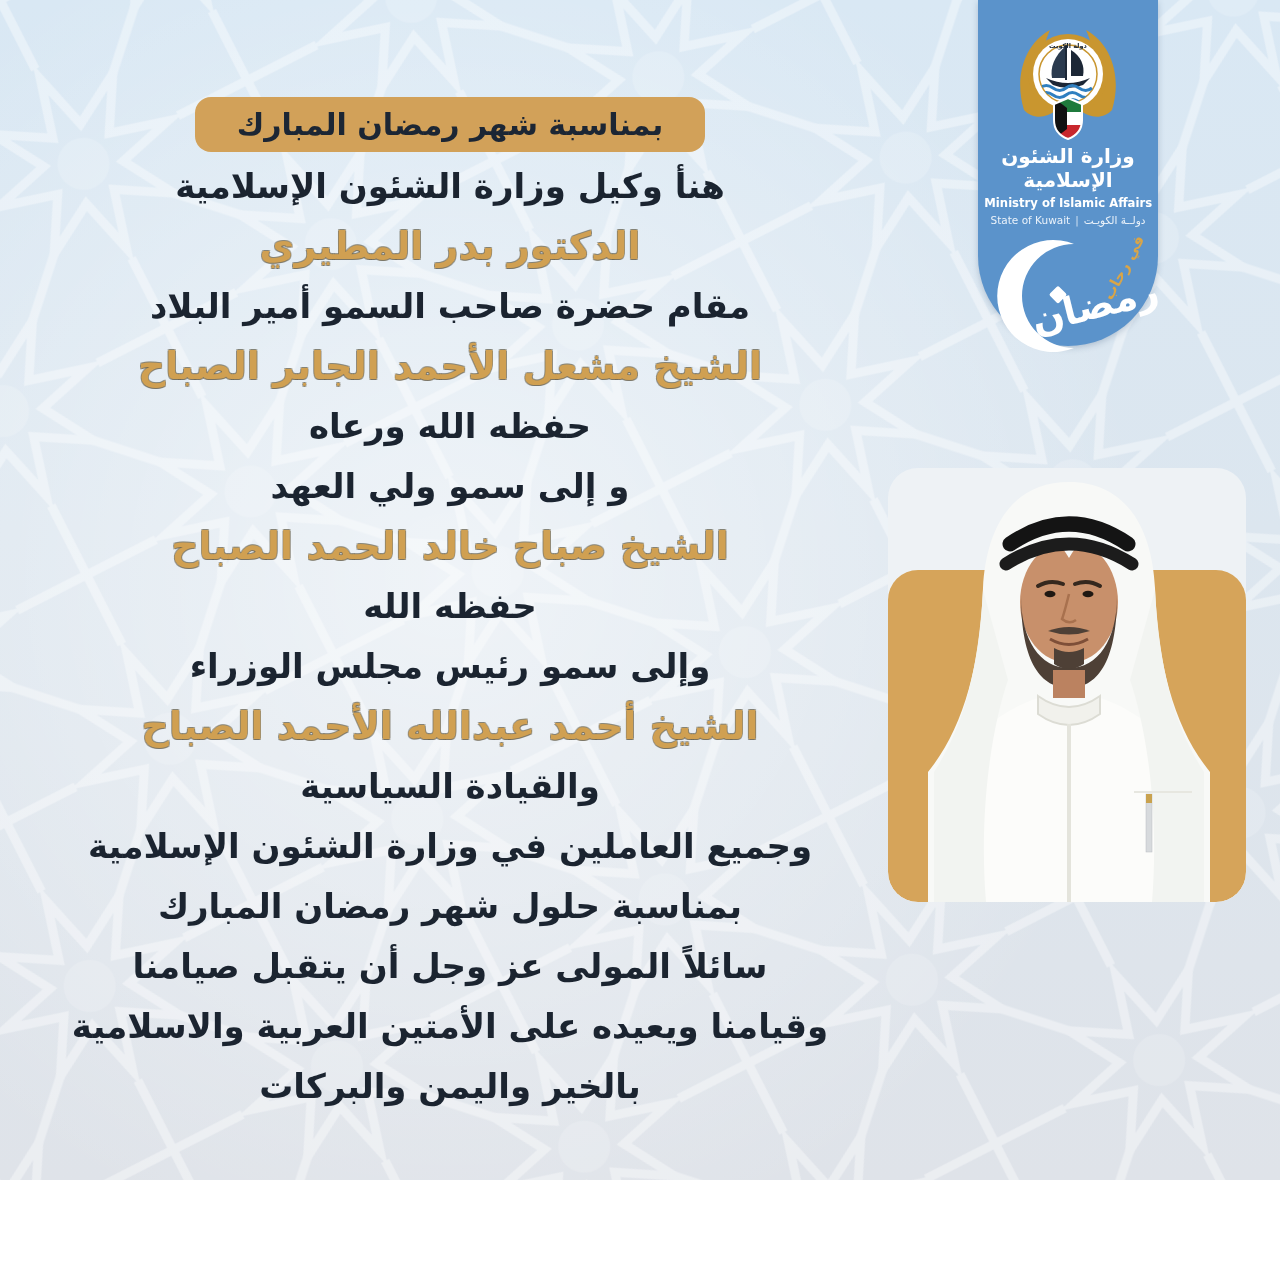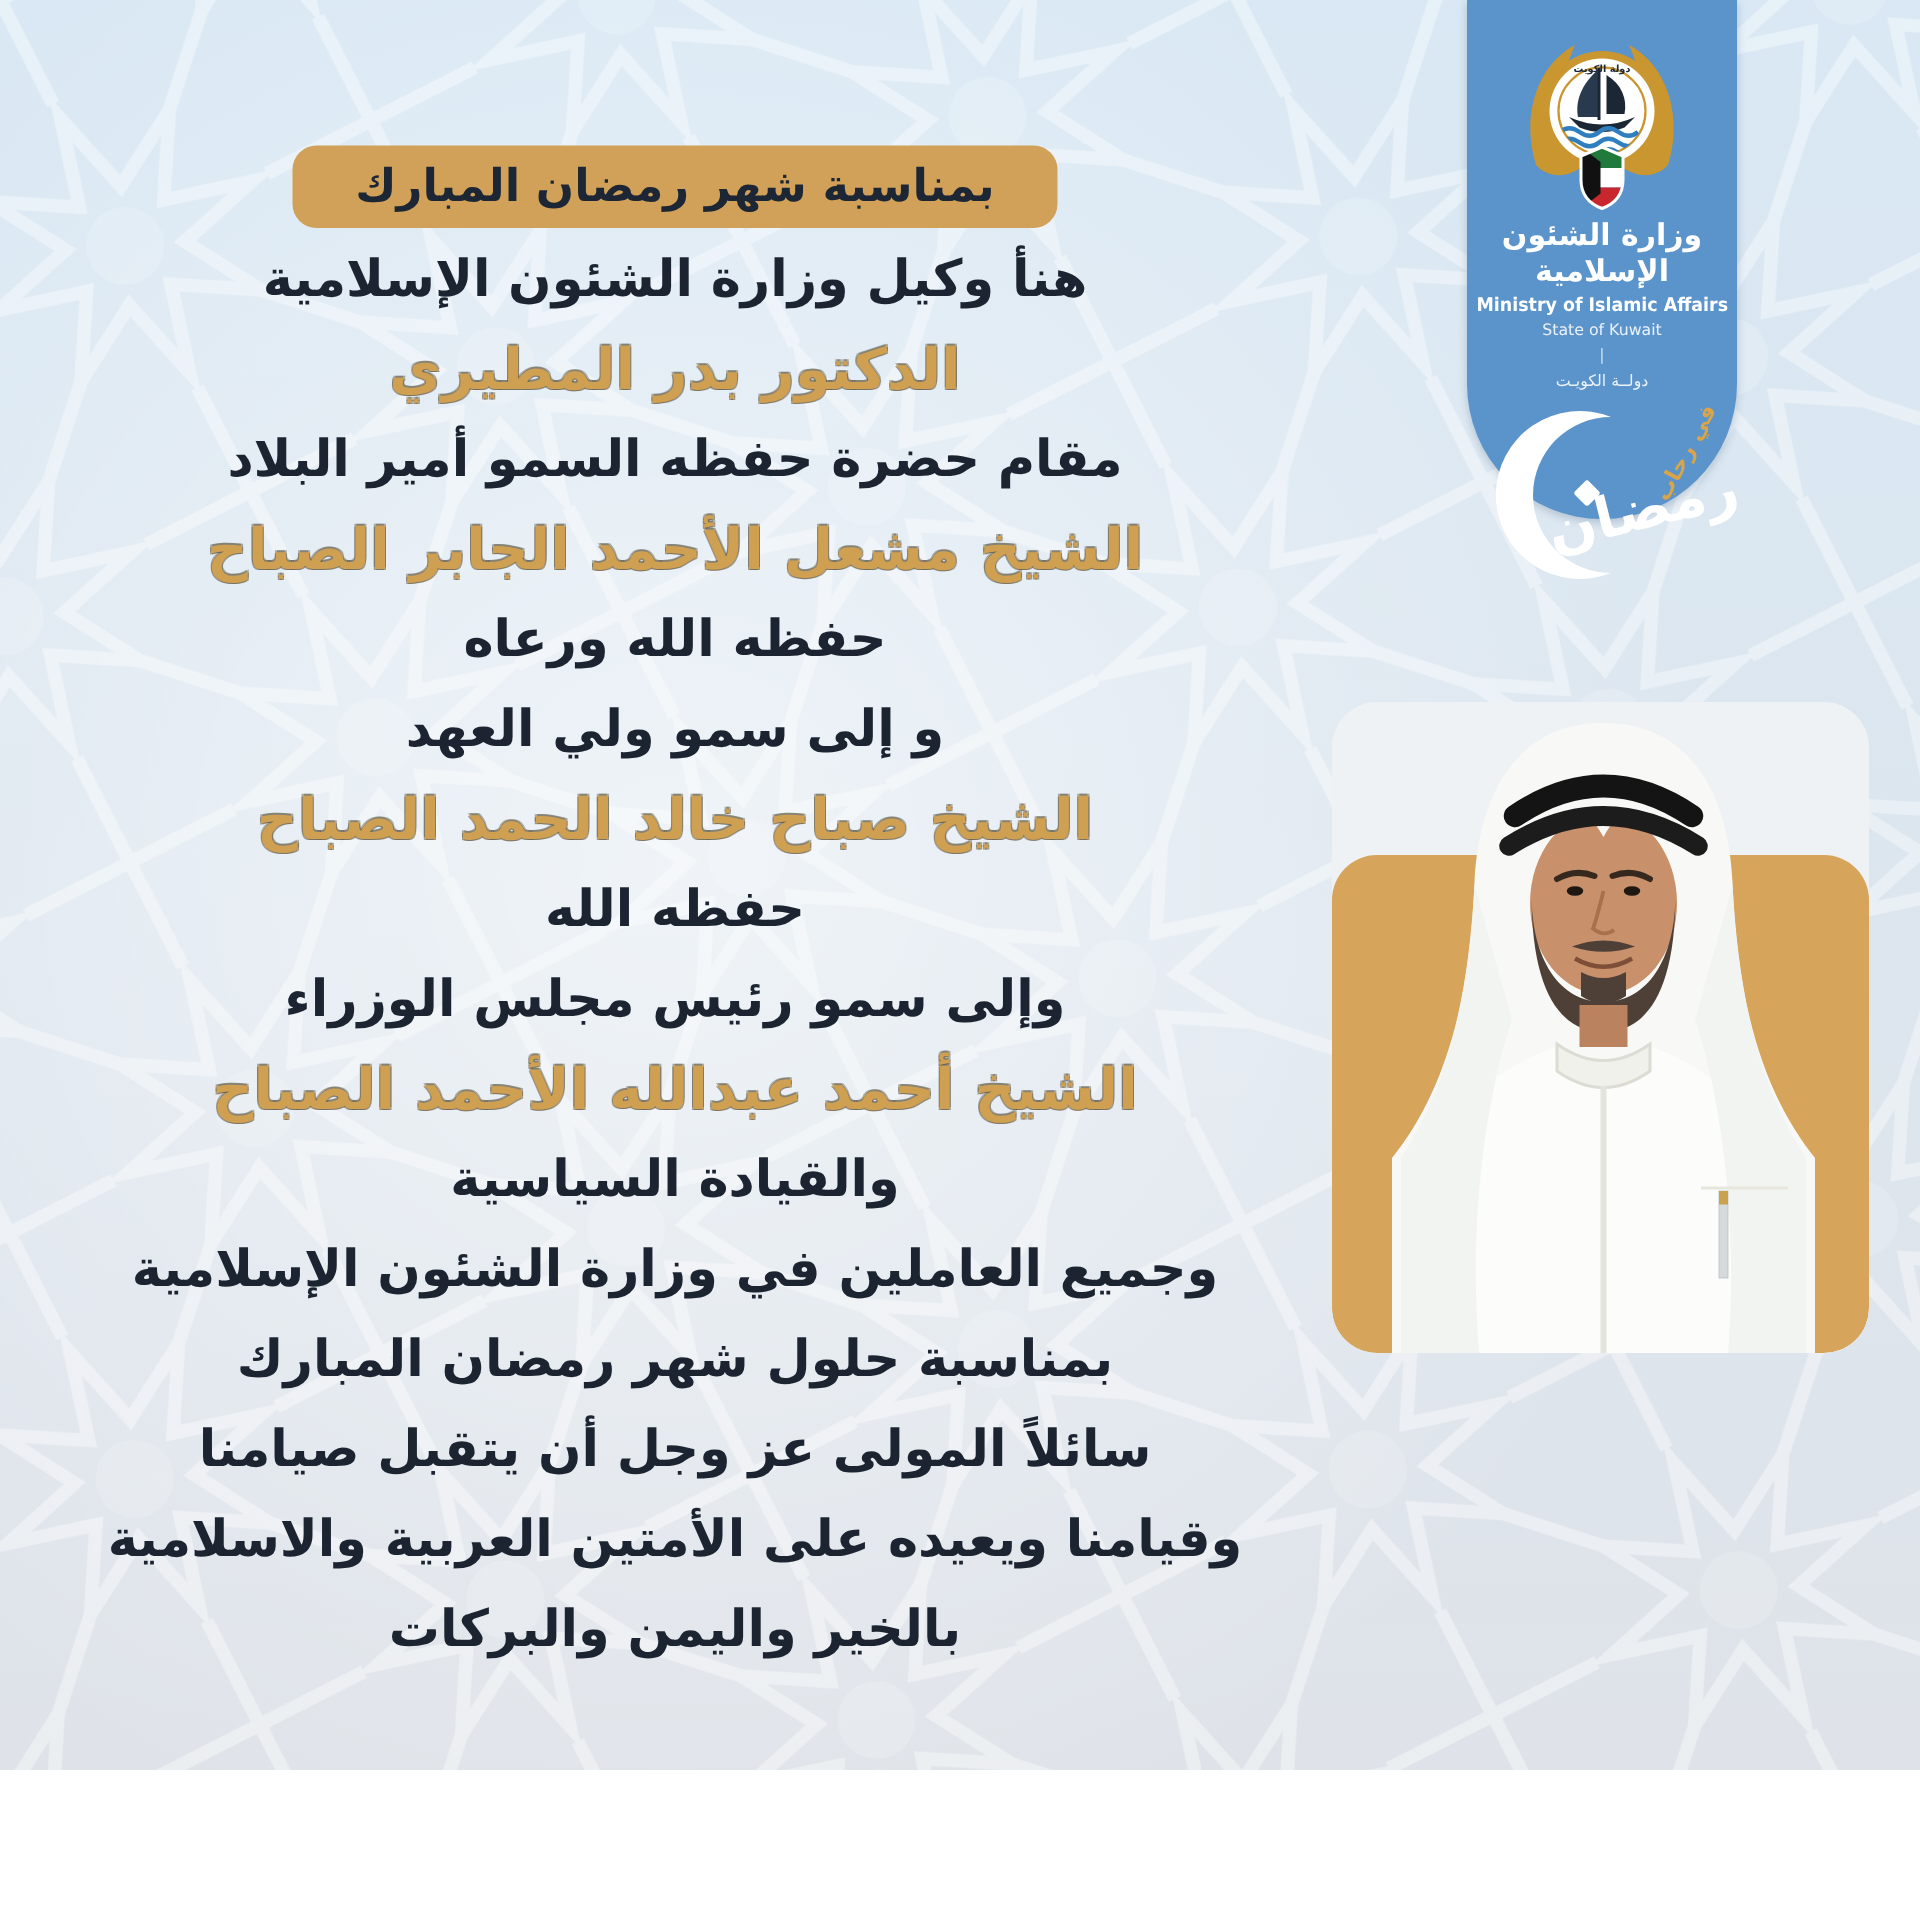--- a/index.html
+++ b/index.html
@@ -9,21 +9,21 @@
   .bg-svg{position:absolute;inset:0;}
 
   
   .ministry-badge{position:absolute;left:978px;top:0;width:180px;height:346px;
      background:#5b93cb;border-radius:0 0 90px 90px;text-align:center;
      box-shadow:0 2px 6px rgba(40,70,110,.25);}
   .ministry-name-ar{margin-top:4px;color:#fff;font-size:20px;font-weight:bold;direction:rtl;}
   .ministry-name-en{margin-top:3px;color:#fff;font-size:12.5px;font-weight:bold;
      white-space:nowrap;transform:scaleX(.93);transform-origin:center;}
   .state-row{margin-top:4px;color:#eaf2fa;font-size:10.5px;direction:ltr;
-     display:flex;justify-content:center;gap:5px;align-items:center;flex-direction:column;}
+     display:flex;justify-content:center;gap:5px;align-items:center;}
   .state-row .div{opacity:.8;}
   .emblem-wrap{margin-top:18px;display:flex;justify-content:center;}
 
   
   .greeting-column{position:absolute;left:60px;top:97px;width:780px;
      text-align:center;direction:rtl;}
   .occasion-badge{display:inline-block;background:#d2a159;color:#1c2634;
      font-size:30px;font-weight:bold;padding:8px 42px;border-radius:16px;
      line-height:1.3;}
   .g-lines{margin-top:4px;}
@@ -131,21 +131,21 @@
       <text x="150" y="44" font-size="15" font-weight="bold" fill="#d9a548" text-anchor="middle" transform="rotate(-62 150 44)" direction="rtl">في رحاب</text>
       <text x="120" y="92" font-size="38" font-weight="bold" fill="#ffffff" text-anchor="middle" transform="rotate(-14 120 92)" direction="rtl">رمضان</text>
     </svg>
   </div>
 
   <div class="greeting-column">
     <div class="occasion-badge">بمناسبة شهر رمضان المبارك</div>
     <div class="g-lines">
       <div class="g-line navy">هنأ وكيل وزارة الشئون الإسلامية</div>
       <div class="g-line gold">الدكتور بدر المطيري</div>
-      <div class="g-line navy">مقام حضرة حفظه السمو أمير البلاد</div>
+      <div class="g-line navy">مقام حضرة صاحب السمو أمير البلاد</div>
       <div class="g-line gold">الشيخ مشعل الأحمد الجابر الصباح</div>
       <div class="g-line navy">حفظه الله ورعاه</div>
       <div class="g-line navy">و إلى سمو ولي العهد</div>
       <div class="g-line gold">الشيخ صباح خالد الحمد الصباح</div>
       <div class="g-line navy">حفظه الله</div>
       <div class="g-line navy">وإلى سمو رئيس مجلس الوزراء</div>
       <div class="g-line gold">الشيخ أحمد عبدالله الأحمد الصباح</div>
       <div class="g-line navy">والقيادة السياسية</div>
       <div class="g-line navy">وجميع العاملين في وزارة الشئون الإسلامية</div>
       <div class="g-line navy">بمناسبة حلول شهر رمضان المبارك</div>

